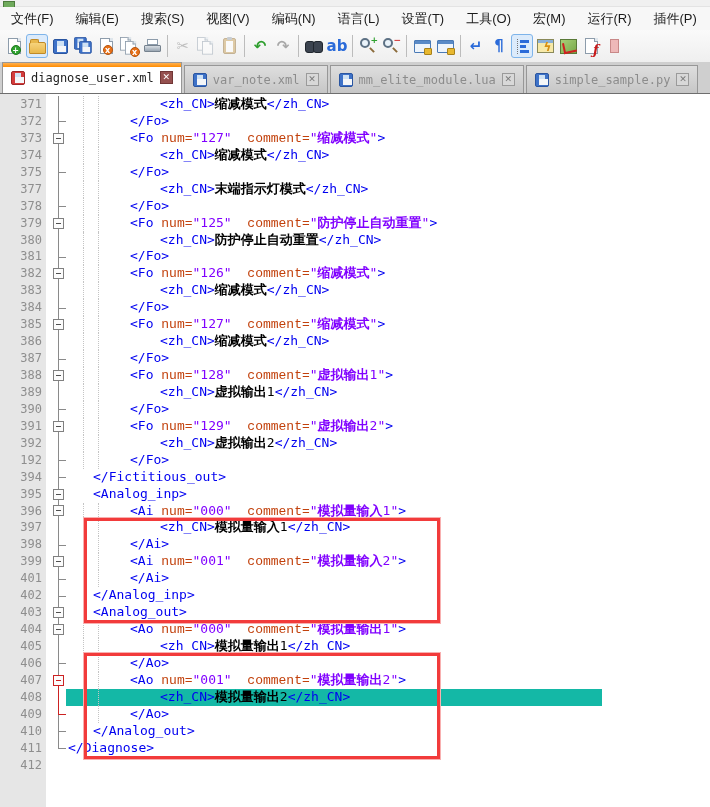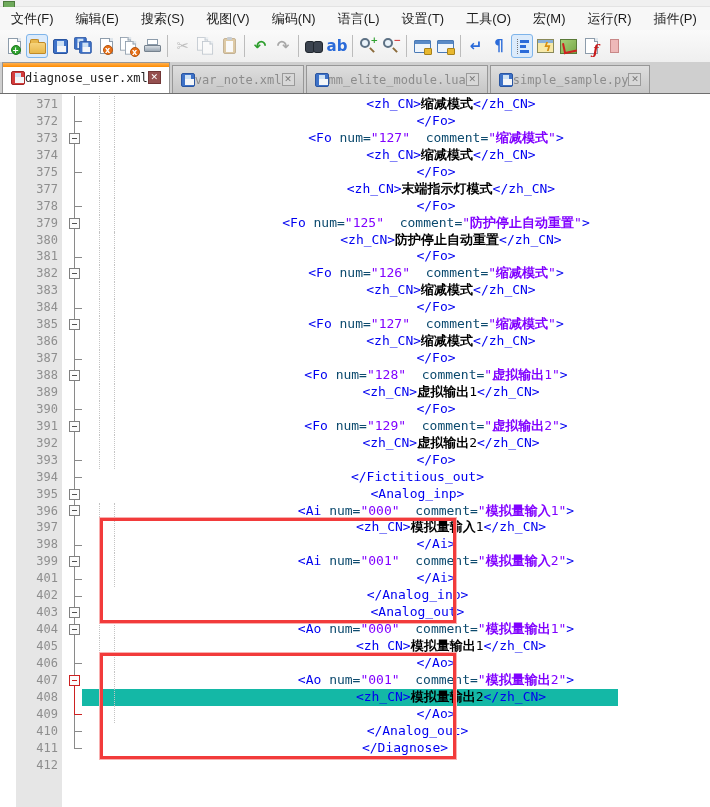--- a/index.html
+++ b/index.html
@@ -76,59 +76,59 @@
   .funcwin .bolt { position:absolute; right:1px; bottom:-1px; color:#d89010; font:bold 12px/12px "DejaVu Sans",sans-serif; }
   .mapic { position:relative; width:17px; height:15px; background:linear-gradient(135deg,#a8d078,#78a848); border:1px solid #5a7a38; }
   .mapic:before { content:""; position:absolute; left:2px; top:2px; width:11px; height:9px;
                   border-left:2px solid #d02020; border-bottom:2px solid #d02020; transform:rotate(-12deg); }
   .macro-f { position:absolute; right:-2px; bottom:-3px; color:#c81a1a; font:bold italic 13px/13px "DejaVu Serif",serif; }
   .partial-pink { width:9px; height:14px; background:#eeb8b8; border:1px solid #c88888; }
 
   
   #tabbar { position:absolute; top:62px; left:0; width:710px; height:32px;
             background:#cfcfcf; border-bottom:1px solid #6e6e6e; display:flex; align-items:flex-end; padding-left:2px; }
-  .tab { position:relative; display:flex; align-items:center; padding:0 8px;
+  .tab { position:relative; display:flex; align-items:center; gap:6px; padding:0 8px;
          height:28px; background:linear-gradient(#dedede,#c6c6c6); border:1px solid #979797;
          border-bottom:none; margin-right:2px; font-family:"DejaVu Sans Mono","Liberation Mono",monospace;
          font-size:12px; color:#8c8c8c; white-space:nowrap; }
   .tab.active { height:31px; background:#fff; color:#1e1e1e; border-top:none; padding-top:0; }
   .tab.active:before { content:""; position:absolute; top:0; left:-1px; right:-1px; height:4px;
          background:linear-gradient(#ffb050,#ff8c00); border:1px solid #979797; border-bottom:none; }
   .tab .mini-floppy { width:14px; height:14px; flex:none; }
   .tab-close { width:13px; height:13px; border:1px solid #9a9a9a; background:#d8d8d8; color:#7a7a7a;
                font:bold 9px/11px "DejaVu Sans",sans-serif; text-align:center; flex:none; }
   .tab.active .tab-close { background:#95504f; border-color:#713636; color:#fff; }
 
   
-  #editor { position:absolute; top:94px; left:0; width:602px; height:713px; background:#fff; overflow:hidden;margin-left:16px; }
+  #editor { position:absolute; top:94px; left:0; width:602px; height:713px; background:#fff; overflow:hidden; }
   #gutter-bg { position:absolute; left:0; top:0; width:46px; height:100%; background:#e6e6e6; }
   #lines { position:absolute; left:0; top:2px; width:710px; }
   .row { position:relative; height:16.95px; width:710px; }
   .lnum { position:absolute; left:0; top:0; width:42px; text-align:right; color:#8e8e8e;
           font:12px/16.95px "DejaVu Sans Mono","Liberation Mono",monospace; }
   .foldcell { position:absolute; left:46px; top:0; width:20px; height:100%; }
   .stem { position:absolute; left:12px; top:0; bottom:0; width:1px; background:#8a8a8a; }
   .stem.half-top { bottom:50%; }
   .stem-red { position:absolute; left:12px; width:1px; background:#cc2222; }
   .stem-red.down { top:50%; bottom:0; } .stem-red.full { top:0; bottom:0; } .stem-red.up { top:0; bottom:50%; }
   .tickmark { position:absolute; left:12px; top:50%; width:8px; height:1px; background:#8a8a8a; }
   .tickmark.red { background:#cc2222; }
   .foldbox { position:absolute; left:7px; top:50%; margin-top:-5.5px; width:11px; height:11px;
              background:#fcfcfc; border:1px solid #808080; }
   .foldbox:after { content:""; position:absolute; left:2px; top:4px; width:5px; height:1px; background:#505050; }
   .foldbox.red { border-color:#cc2222; } .foldbox.red:after { background:#cc2222; }
   .textcell { position:absolute; left:66px; top:0; right:0; height:100%; white-space:pre;
-              font:13px/16.95px "DejaVu Sans Mono","Liberation Mono",monospace;text-align:center; }
+              font:13px/16.95px "DejaVu Sans Mono","Liberation Mono",monospace; }
   .row.hl .textcell { background:#14b8a6; }
   .guide { position:absolute; top:0; bottom:0; border-left:1px dotted #c4c4c4; }
   .g1 { left:17px; } .g2 { left:32px; }
   .ind0 { padding-left:2px; } .ind1 { padding-left:27px; } .ind2 { padding-left:64px; } .ind3 { padding-left:94px; }
   .seg { position:relative; }
   .t { color:#0000f0; }
-  .a { color:#0c4a6e; }
+  .a { color:#c2410c;font-family:Liberation Mono, monospace; }
   .v { color:#8000ff; }
   .vc { color:#8000ff; font-weight:bold; }
   .c { color:#000; font-weight:bold; }
   .p { color:#000; }
   .anno { position:absolute; border:3px solid #f23b3b; box-shadow:0 0 0 1px #f8b0b0; pointer-events:none; }
 </style>
 </head>
 <body>
 
 <div id="window">
@@ -459,21 +459,21 @@
           <div class="textcell ind2"><div class="guide g1"></div><div class="guide g2"></div><span class="seg t">&lt;Fo </span><span class="seg a">num=</span><span class="seg v">"129"</span><span class="seg p">  </span><span class="seg a">comment=</span><span class="seg v">"</span><span class="seg vc">虚拟输出</span><span class="seg v">2</span><span class="seg v">"</span><span class="seg t">&gt;</span></div>
         </div>
         <div class="row">
           <div class="lnum">392</div>
           <div class="foldcell">
             <div class="stem"></div>
           </div>
           <div class="textcell ind3"><div class="guide g1"></div><div class="guide g2"></div><span class="seg t">&lt;zh_CN&gt;</span><span class="seg c">虚拟输出</span><span class="seg p">2</span><span class="seg t">&lt;/zh_CN&gt;</span></div>
         </div>
         <div class="row">
-          <div class="lnum">393</div>
+          <div class="lnum">192</div>
           <div class="foldcell">
             <div class="stem"></div>
             <div class="tickmark"></div>
           </div>
           <div class="textcell ind2"><div class="guide g1"></div><div class="guide g2"></div><span class="seg t">&lt;/Fo&gt;</span></div>
         </div>
         <div class="row">
           <div class="lnum">394</div>
           <div class="foldcell">
             <div class="stem"></div>

